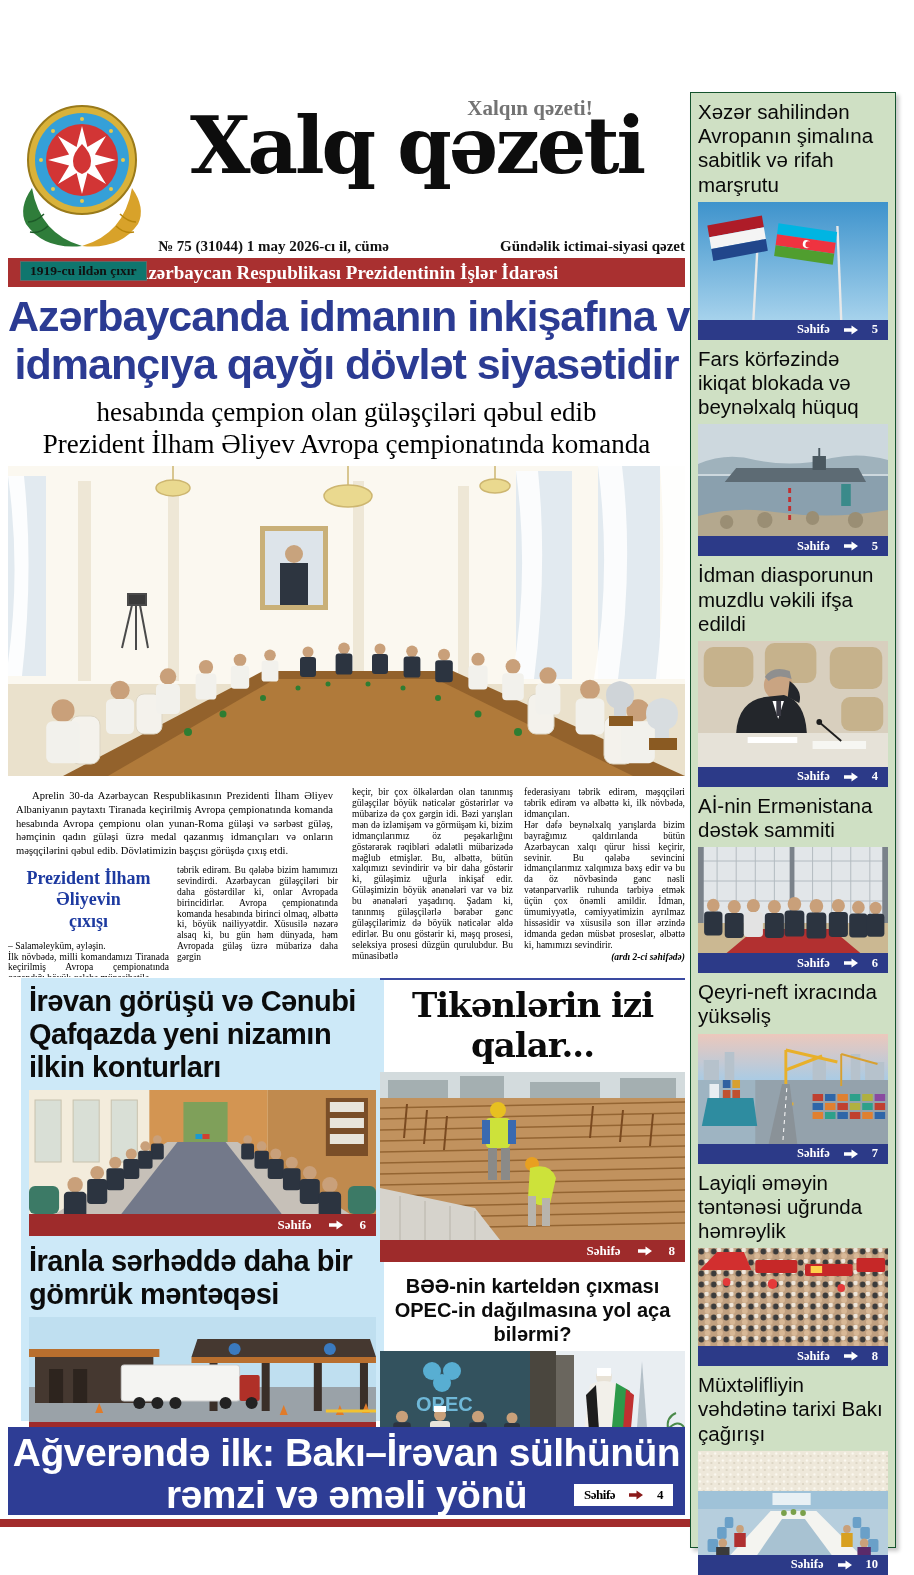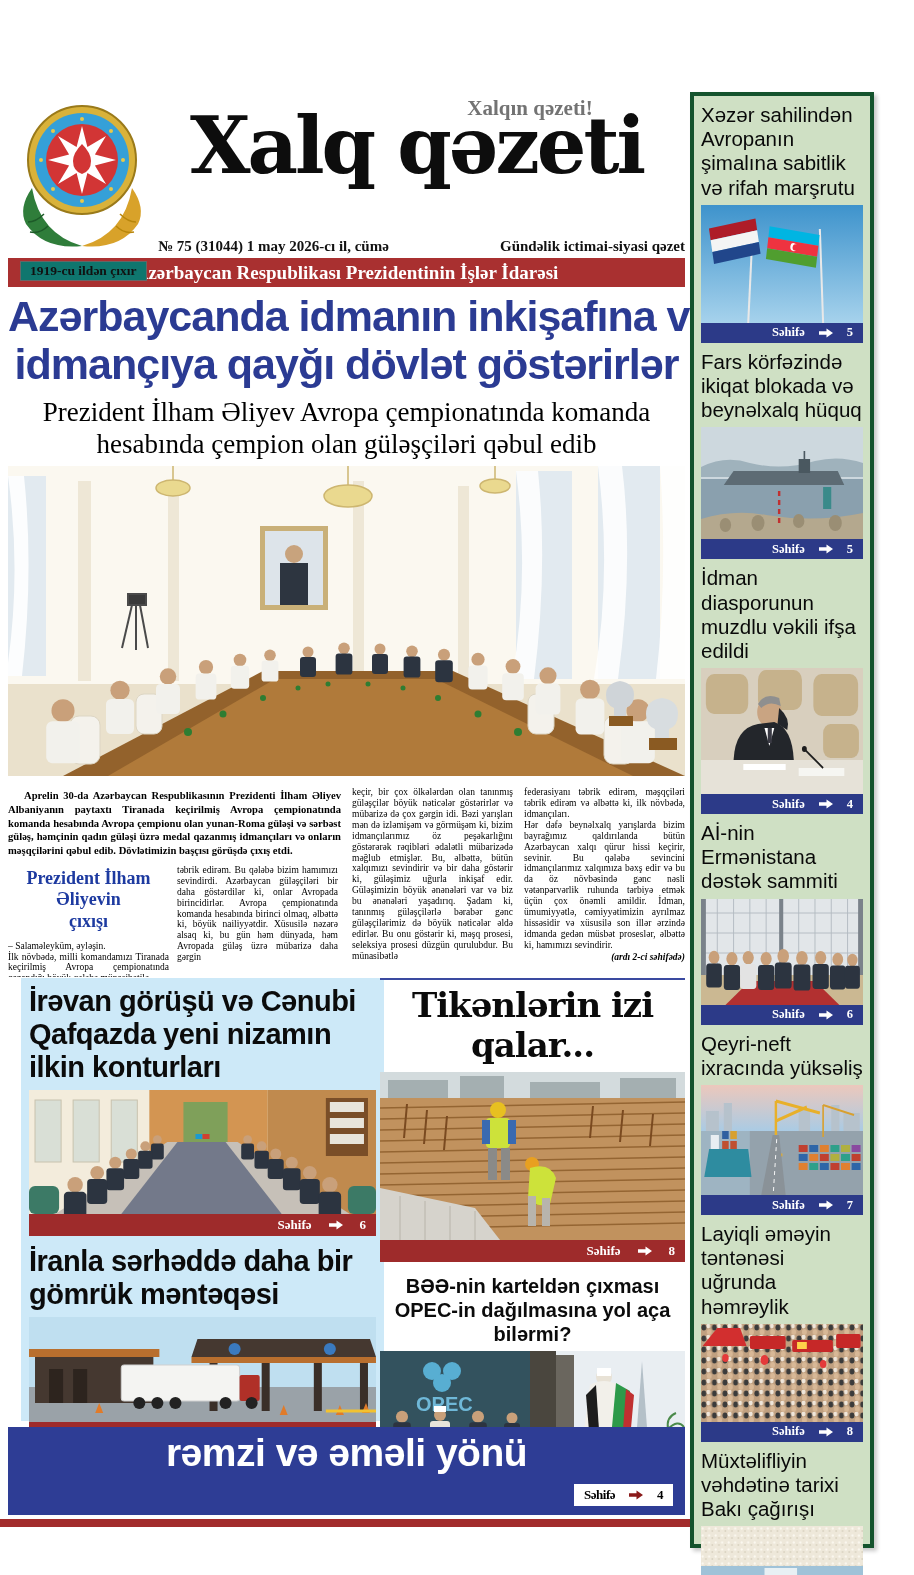--- a/index.html
+++ b/index.html
@@ -19,21 +19,21 @@
 
   
   .headline{position:absolute;left:8px;top:292px;width:677px;text-align:center;color:#2b3b93;font:bold 43px "Liberation Sans",sans-serif;line-height:1.12;letter-spacing:-1px;}
   .headline div{white-space:nowrap;}
   .subheadline{position:absolute;left:8px;top:396px;width:677px;text-align:center;font:400 27px "Liberation Serif",serif;color:#000;line-height:1.2;}
   .main-photo{position:absolute;left:8px;top:466px;width:677px;height:310px;}
   .ph{display:block;width:100%;}
 
   .body-grid{position:absolute;left:8px;top:787px;width:677px;height:190px;display:flex;gap:11px;overflow:hidden;}
   .half{width:333px;flex:none;}
-  .lead-par{font-weight:bold;font-size:10.6px;line-height:1.3;text-align:justify;text-indent:16px;margin:2px 0 7px;}
+  .lead-par{font-weight:normal;font-size:10.6px;line-height:1.3;text-align:justify;text-indent:16px;margin:2px 8px 7px;}
   .two-col{display:flex;gap:8px;}
   .bcol{width:161px;flex:none;}
   .coltext{font-size:9.5px;line-height:1.15;text-align:justify;white-space:pre-line;margin:0;}
   .speech-h{color:#1d3aa0;text-align:center;font:bold 18px "Liberation Serif",serif;line-height:1.2;margin:3px 0 8px;}
   .cont{font-style:italic;font-weight:bold;font-size:9.5px;text-align:right;margin:1px 0 0;}
 
   
   .pagebar{display:flex;align-items:center;justify-content:flex-end;gap:17px;padding:0 10px;height:22px;background:#9e2b2b;color:#fff;font:bold 13px "Liberation Serif",serif;}
   .pagebar .pb-arrow{width:14px;height:10px;fill:#fff;}
   .pagebar.navy{background:#2c3a88;height:20px;font-size:12.5px;gap:14px;}
@@ -46,21 +46,21 @@
   .centercol{position:absolute;left:380px;top:978px;width:305px;height:443px;}
   .rule{height:2px;background:#3a4aa0;margin-bottom:5px;}
   .serif-h{font:bold 34px "DejaVu Serif",serif;text-align:center;letter-spacing:-1px;margin:0 0 7px;color:#0b0b0b;}
   .opec-h{font:bold 20px "Liberation Sans",sans-serif;text-align:center;line-height:1.2;margin:12px 0 5px;color:#0b0b0b;}
 
   
   .bottom-banner{position:absolute;left:8px;top:1427px;width:677px;height:88px;background:#2e3d95;color:#fff;text-align:center;font:bold 39px "Liberation Sans",sans-serif;line-height:1.07;letter-spacing:-0.5px;padding-top:5px;box-sizing:border-box;}
   .bottom-rule{position:absolute;left:0;top:1519px;width:833px;height:8px;background:#a22c2c;}
 
   
-  .sidebar{position:absolute;left:690px;top:92px;width:184px;height:1456px;background:#cfe0c4;border:4px solid #14532d;box-sizing:border-box;padding:6px 7px;box-shadow:3px 3px 4px rgba(0,0,0,0.22);}
+  .sidebar{position:absolute;left:690px;top:92px;width:206px;height:1456px;background:#cfe0c4;border:1px solid #14532d;box-sizing:border-box;padding:6px 7px;box-shadow:3px 3px 4px rgba(0,0,0,0.22);}
   .sb-item{margin-bottom:7px;}
   .sb-h{font:400 20.5px "Liberation Sans",sans-serif;line-height:1.18;color:#090909;margin:1px 0 5px;}
 </style>
 </head>
 <body>
 
 <svg width="0" height="0" style="position:absolute" aria-hidden="true">
   <defs>
     <g id="pw">
         <circle cx="0" cy="-13" r="5.5" fill="#c9a07a"></circle>
@@ -128,25 +128,25 @@
     <span class="subtitle">Gündəlik ictimai-siyasi qəzet</span>
   </header>
 
   <div class="red-banner">
     <span class="since">1919-cu ildən çıxır</span>
     <span class="banner-text">Azərbaycan Respublikası Prezidentinin İşlər İdarəsi</span>
   </div>
 
   <div class="headline">
     <div>Azərbaycanda idmanın inkişafına və</div>
-    <div>idmançıya qayğı dövlət göstərirlər</div>
+    <div>idmançıya qayğı dövlət siyasətidir</div>
   </div>
   <div class="subheadline">
+    <div>hesabında çempion olan güləşçiləri qəbul edib</div>
     <div>Prezident İlham Əliyev Avropa çempionatında komanda</div>
-    <div>hesabında çempion olan güləşçiləri qəbul edib</div>
   </div>
 
   <div class="main-photo">
     <svg class="ph" viewBox="0 0 677 310" preserveAspectRatio="none" style="height:310px">
       <rect width="677" height="310" fill="#f7f3ea"></rect>
       <rect width="677" height="218" fill="#fbf8f0"></rect>
       <g fill="#eee7d6">
           <rect x="70" y="15" width="13" height="200"></rect>
           <rect x="160" y="25" width="11" height="190"></rect>
           <rect x="345" y="15" width="11" height="200"></rect>
@@ -452,20 +452,21 @@
     <div class="pagebar">
       <span>Səhifə</span>
       <svg class="pb-arrow" viewBox="0 0 14 10">
           <path d="M0,3.2 h7.5 V0.4 L14,5 7.5,9.6 V6.8 H0 z"></path>
         </svg>
       <span>11</span>
     </div>
   </section>
 
   <div class="bottom-banner">
+    <div>Ağverəndə ilk: Bakı–İrəvan sülhünün</div>
     <div>rəmzi və əməli yönü</div>
     <div class="bb-page">
       <span>Səhifə</span>
       <svg class="pb-arrow" viewBox="0 0 14 10">
           <path d="M0,3.2 h7.5 V0.4 L14,5 7.5,9.6 V6.8 H0 z"></path>
         </svg>
       <span>4</span>
     </div>
   </div>
 

